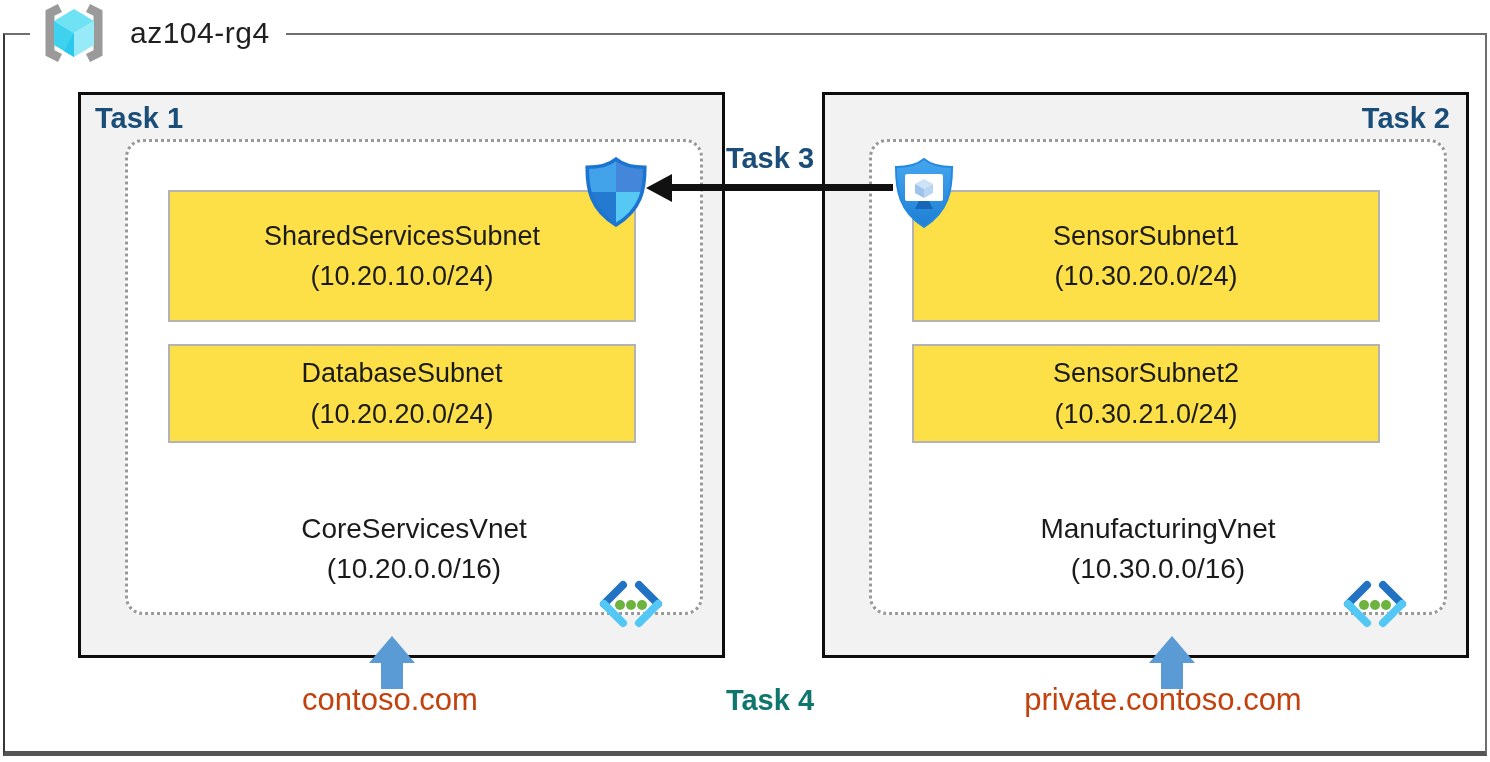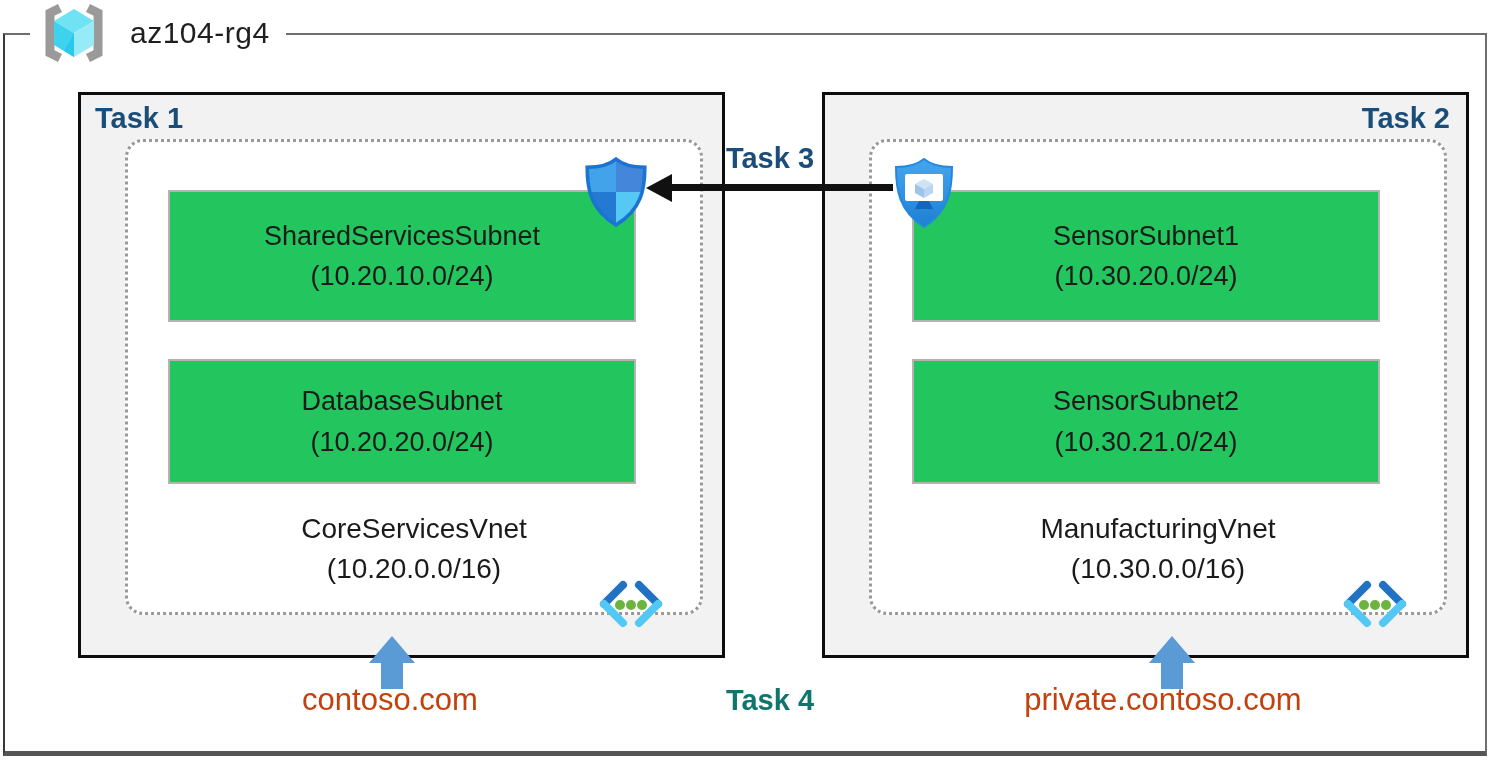--- a/index.html
+++ b/index.html
@@ -19,25 +19,25 @@
   .task-box.left { left:78px; }
   .task-box.right { left:822px; }
   .task-label { position:absolute; top:7px; font-size:29px; font-weight:bold; color:#1a4e79; }
   .task-label.tl { left:14px;text-align:center; }
   .task-label.tr { right:16px; }
 
   
   .vnet-box { position:absolute; left:44px; top:44px; width:578px; height:476px; background:#fff;
     border:3px dotted #999; border-radius:18px; }
 
-  .subnet { position:absolute; left:40px; width:468px; background:#22c55e; border:2px solid #b3b3b3;
+  .subnet { position:absolute; left:40px; width:468px; background:#fde047; border:2px solid #b3b3b3;
     display:flex; flex-direction:column; align-items:center; justify-content:center;
     font-size:27px; color:#1a1a1a; line-height:1.5; text-align:center; }
   .subnet.s1 { top:48px; height:132px; }
-  .subnet.s2 { top:217px; height:125px; }
+  .subnet.s2 { top:202px; height:99px; }
 
   .vnet-name { position:absolute; left:0; right:0; bottom:22px; text-align:center;
     font-size:28px; color:#1a1a1a; line-height:1.45; }
 
   .vnet-icon { position:absolute; right:36px; bottom:-16px; width:66px; height:48px; z-index:4; }
 
   
   .nsg-icon   { position:absolute; left:583px; top:156px; width:66px; height:72px; z-index:5; }
   .bastion-icon { position:absolute; left:892px; top:155px; width:64px; height:76px; z-index:5; }
   .task3-label { position:absolute; left:698px; top:142px; width:144px; text-align:center;

